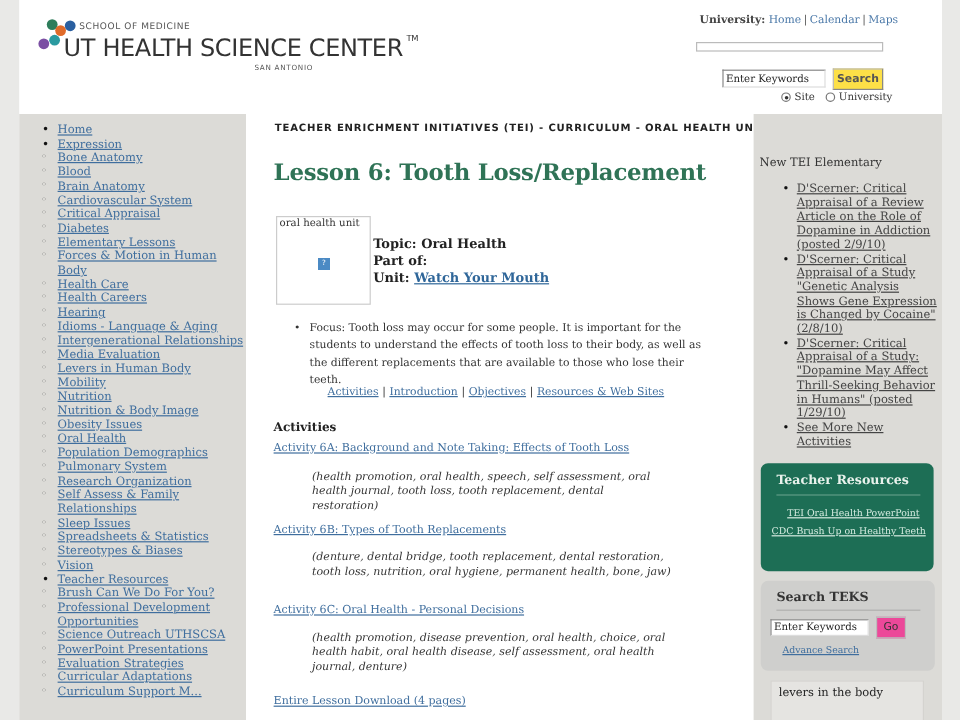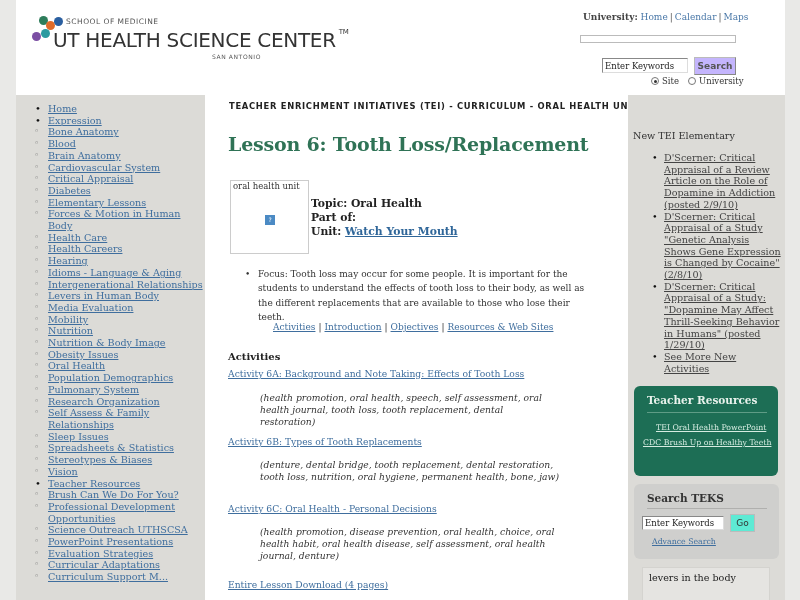--- a/index.html
+++ b/index.html
@@ -16,21 +16,21 @@
   .logo-main { position: absolute; left: 21px; top: 14px; font-family: "DejaVu Sans", sans-serif; font-size: 20px; color: #333; white-space: nowrap; letter-spacing: -0.3px; }
   .logo-tm { font-size: 7px; vertical-align: top; margin-left: 3px; text-align: right; }
   .logo-sa { position: absolute; left: 180px; top: 39px; font-family: "DejaVu Sans", sans-serif; font-size: 6px; color: #555; letter-spacing: 0.6px; white-space: nowrap; }
 
   .univ-links { position: absolute; left: 583px; top: 12px; font-size: 9px; color: #333; white-space: nowrap; }
   .univ-links b { font-weight: bold; color: #444; }
   .univ-links a { color: #4a78a8; text-decoration: none; }
   .univ-links .sep { color: #555; margin: 0 2px; }
   .top-bar { position: absolute; left: 580px; top: 35px; width: 156px; height: 8px; border: 1px solid #bbb; background: #fff; }
   .kw-input { position: absolute; left: 602px; top: 58px; width: 86px; height: 15px; border: 1px solid #888; border-right-color: #ddd; border-bottom-color: #ddd; font-family: "DejaVu Serif", serif; font-size: 8.5px; padding: 1px 2px; color: #222; background: #fff; }
-  .search-btn { position: absolute; left: 694px; top: 57px; width: 42px; height: 18px; border: 1px solid #bbb; border-right-color: #888; border-bottom-color: #888; background: #c4b5fd; font-family: "DejaVu Sans", sans-serif; font-size: 9px; font-weight: bold; color: #555; }
+  .search-btn { position: absolute; left: 694px; top: 57px; width: 42px; height: 18px; border: 1px solid #bbb; border-right-color: #888; border-bottom-color: #888; background: #fde047; font-family: "DejaVu Sans", sans-serif; font-size: 9px; font-weight: bold; color: #555; }
   .scope { position: absolute; top: 76px; font-size: 8.5px; color: #333; display: flex; align-items: center; white-space: nowrap; }
   .radio { width: 8px; height: 8px; border: 1px solid #777; border-radius: 50%; margin-right: 3px; position: relative; background: #fff; }
   .radio.on::after { content: ""; position: absolute; left: 1.5px; top: 1.5px; width: 3px; height: 3px; border-radius: 50%; background: #333; }
 
   
   .left-nav { position: absolute; left: 16px; top: 95px; width: 189px; height: 505px; background: #dcdbd7; padding-top: 8px; }
   .left-nav ul { list-style: none; }
   .nav-top > li { position: relative; padding-left: 32px; font-size: 9.6px; line-height: 11.7px; }
   .nav-top > li::before { content: "•"; position: absolute; left: 19px; top: 0; color: #111; font-size: 10px; }
   .nav-sub { margin-left: 0; }
@@ -65,21 +65,21 @@
   .new-list a { color: #444; text-decoration: underline; }
   .res-box { position: absolute; left: 6px; top: 291px; width: 144px; height: 90px; background: #1d6e55; border-radius: 6px; }
   .res-title { position: absolute; left: 13px; top: 8px; font-size: 10.5px; font-weight: bold; color: #e8f2ec; white-space: nowrap; }
   .res-rule { position: absolute; left: 13px; top: 26px; width: 120px; height: 1px; background: #5f9c86; }
   .res-links { position: absolute; left: 9px; top: 34px; width: 130px; font-size: 7.8px; line-height: 15px; text-indent: 13px; }
   .res-links a { color: #d6ece1; text-decoration: underline; }
   .teks-box { position: absolute; left: 6px; top: 389px; width: 145px; height: 75px; background: #cfcfcd; border-radius: 6px; }
   .teks-title { position: absolute; left: 13px; top: 8px; font-size: 10.5px; font-weight: bold; color: #333; white-space: nowrap; }
   .teks-rule { position: absolute; left: 13px; top: 24px; width: 120px; height: 1px; background: #b0b0ae; }
   .teks-input { position: absolute; left: 8px; top: 32px; width: 82px; height: 14px; border: 1px solid #888; border-right-color: #ddd; border-bottom-color: #ddd; background: #fff; font-family: "DejaVu Serif", serif; font-size: 8.5px; padding: 0 2px; color: #222; }
-  .teks-go { position: absolute; left: 96px; top: 30px; width: 25px; height: 18px; border: 1px solid #bbb; background: #5eead4; font-family: "DejaVu Sans", sans-serif; font-size: 9px; color: #333; }
+  .teks-go { position: absolute; left: 96px; top: 30px; width: 25px; height: 18px; border: 1px solid #bbb; background: #ec4899; font-family: "DejaVu Sans", sans-serif; font-size: 9px; color: #333; }
   .teks-adv { position: absolute; left: 18px; top: 53px; font-size: 7.8px; color: #3f6e9e; text-decoration: underline; white-space: nowrap; }
   .tag-box { position: absolute; left: 14px; top: 472px; width: 128px; height: 40px; background: #e5e4e1; border: 1px solid #d4d3cf; }
   .tag-text { position: absolute; left: 6px; top: 4px; font-size: 9.6px; color: #222; white-space: nowrap; }
 </style>
 <style>.nav-top > li.sub-wrap::before{content:none;}</style></head>
 <body>
 
 <div class="page"></div>
 <div class="outer-right"></div>
 
@@ -124,22 +124,22 @@
           <li><a href="#">Cardiovascular System</a></li>
           <li><a href="#">Critical Appraisal</a></li>
           <li><a href="#">Diabetes</a></li>
           <li><a href="#">Elementary Lessons</a></li>
           <li><a href="#">Forces &amp; Motion in Human Body</a></li>
           <li><a href="#">Health Care</a></li>
           <li><a href="#">Health Careers</a></li>
           <li><a href="#">Hearing</a></li>
           <li><a href="#">Idioms - Language &amp; Aging</a></li>
           <li><a href="#">Intergenerational Relationships</a></li>
+          <li><a href="#">Media Evaluation</a></li>
           <li><a href="#">Levers in Human Body</a></li>
-          <li><a href="#">Media Evaluation</a></li>
           <li><a href="#">Mobility</a></li>
           <li><a href="#">Nutrition</a></li>
           <li><a href="#">Nutrition &amp; Body Image</a></li>
           <li><a href="#">Obesity Issues</a></li>
           <li><a href="#">Oral Health</a></li>
           <li><a href="#">Population Demographics</a></li>
           <li><a href="#">Pulmonary System</a></li>
           <li><a href="#">Research Organization</a></li>
           <li><a href="#">Self Assess &amp; Family Relationships</a></li>
           <li><a href="#">Sleep Issues</a></li>

